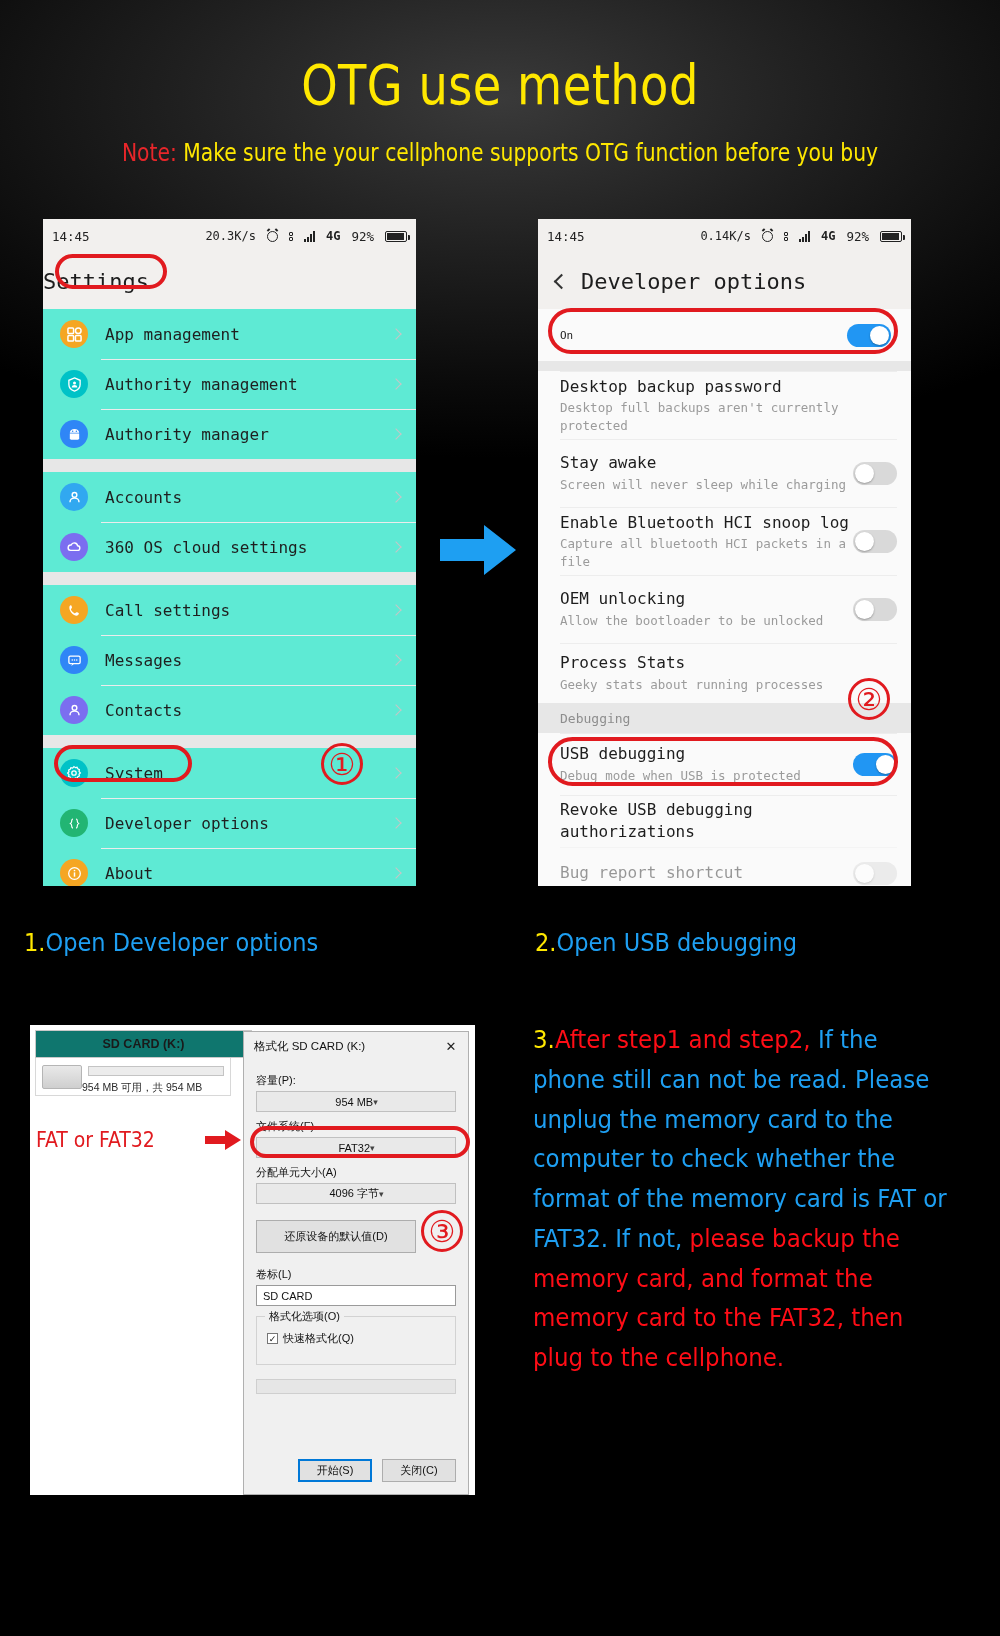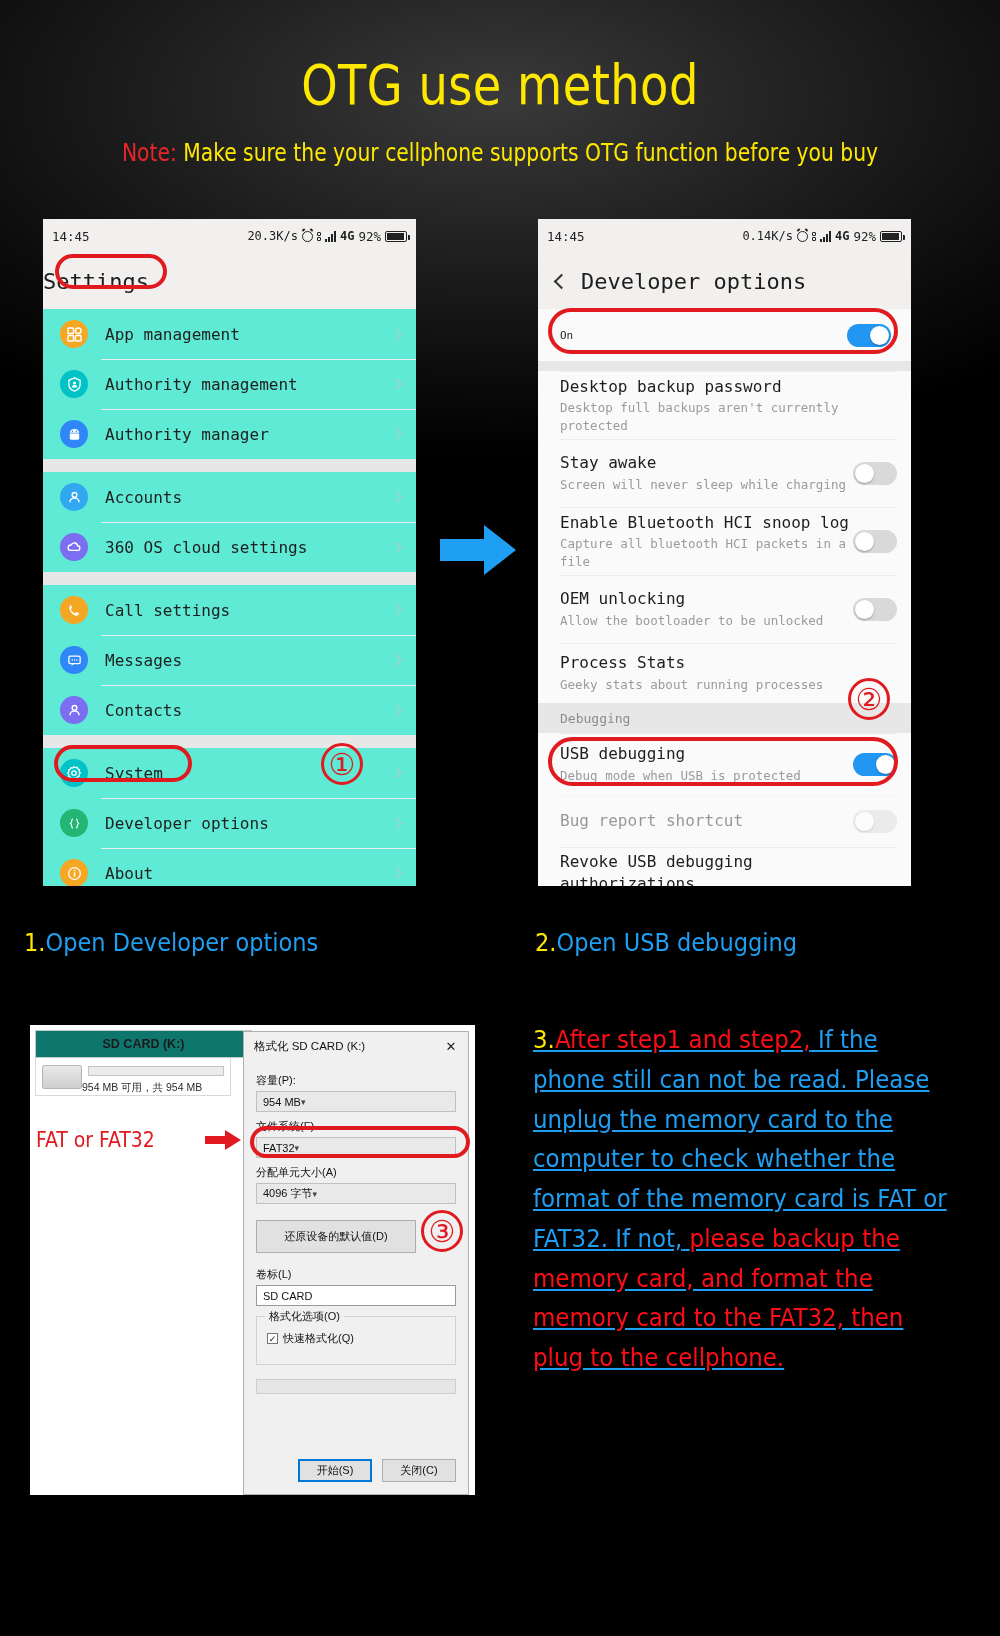--- a/index.html
+++ b/index.html
@@ -49,21 +49,21 @@
   #phone-left  { left: 43px;  top: 219px; width: 373px; height: 667px; }
   #phone-right { left: 538px; top: 219px; width: 373px; height: 667px; }
 
   .statusbar {
     height: 34px;
     background: #f2f0ee;
     display: flex; align-items: center; justify-content: space-between;
     padding: 0 9px;
     font-size: 12.5px; color: #222;
   }
-  .sb-right { display: flex; align-items: center; gap: 4px; }
+  .sb-right { display: flex; align-items: center; gap: 11px; }
   .sb-right .spd { font-size: 12px; }
   .ico-alarm {
     display:inline-block; width:11px; height:11px; border:1.6px solid #222;
     border-radius:50%; position:relative;
   }
   .ico-alarm::before, .ico-alarm::after {
     content:""; position:absolute; width:3px; height:2px; background:#222; top:-3px;
   }
   .ico-alarm::before { left:-1px; transform:rotate(-40deg); }
   .ico-alarm::after  { right:-1px; transform:rotate(40deg); }
@@ -203,21 +203,21 @@
   }
   .fmt-tb .t{font-size:11.5px;color:#111;}
   .fmt-close{
     width:34px;height:28px;display:flex;align-items:center;justify-content:center;
     font-size:13px;color:#222;
   }
   .fmt-body{ padding: 6px 12px 0 12px; }
   .fld-lbl{ font-size:11px;color:#111;margin:7px 0 3px; }
   .combo{
     height:21px;background:#e9e9e9;border:1px solid #c0c0c0;
-    display:flex;align-items:center;justify-content:flex-start;
+    display:flex;align-items:center;justify-content:center;
     padding:0 5px 0 6px;font-size:11px;color:#111;
   }
   .combo .car{ font-size:9px;color:#444; }
   .txtin{
     height:21px;background:#fff;border:1px solid #9a9a9a;
     display:flex;align-items:center;padding:0 6px;font-size:11px;color:#111;
   }
   .btn-restore{
     margin-top:16px; height:33px; width:160px; background:#e1e1e1;border:1px solid #adadad;
     display:flex;align-items:center;justify-content:center;font-size:11px;color:#111;
@@ -250,21 +250,20 @@
     font-family:"DejaVu Sans Condensed","Liberation Sans",sans-serif; white-space:nowrap;
   }
   .fat-arrow{ position:absolute; left:205px; top:1130px; width:36px; height:20px; }
 
   
   #step3{
     position:absolute; left:533px; top:1020px; width:420px;
     font-size:25.5px; line-height:1.56;
     font-family:"DejaVu Sans Condensed","Liberation Sans",sans-serif;
     color:#1e9ff2;
-    text-decoration:underline;
   }
   #step3 .n{color:#ffe800;}
   #step3 .r{color:#ff0d16;}
 </style>
 </head>
 <body>
 
 <div class="page">
 
   <div class="title">OTG use method</div>
@@ -515,30 +514,30 @@
 
     <div class="sec-head">Debugging</div>
 
     <div class="drow" style="min-height:62px">
       <span class="txt">
         <span class="t1" style="display:block">USB debugging</span>
         <span class="t2" style="display:block">Debug mode when USB is protected</span>
       </span>
       <span class="toggle on"></span>
     </div>
+    <div class="drow" style="min-height:52px">
+      <span class="txt">
+        <span class="t1" style="display:block">Revoke USB debugging authorizations</span>
+      </span>
+    </div>
     <div class="drow" style="min-height:52px;opacity:.45">
       <span class="txt">
         <span class="t1" style="display:block">Bug report shortcut</span>
       </span>
       <span class="toggle"></span>
-    </div>
-    <div class="drow" style="min-height:52px">
-      <span class="txt">
-        <span class="t1" style="display:block">Revoke USB debugging authorizations</span>
-      </span>
     </div>
   </div>
 
   <div class="ellipse" style="left:548px; top:308px; width:350px; height:46px;"></div>
   <div class="ellipse" style="left:548px; top:737px; width:350px; height:49px;"></div>
   <div class="numcircle" style="left:848px; top:678px; width:42px; height:42px;">②</div>
 
   <div class="caption" id="cap1">
     <span class="n">1.</span><span class="b">Open Developer options</span>
   </div>

